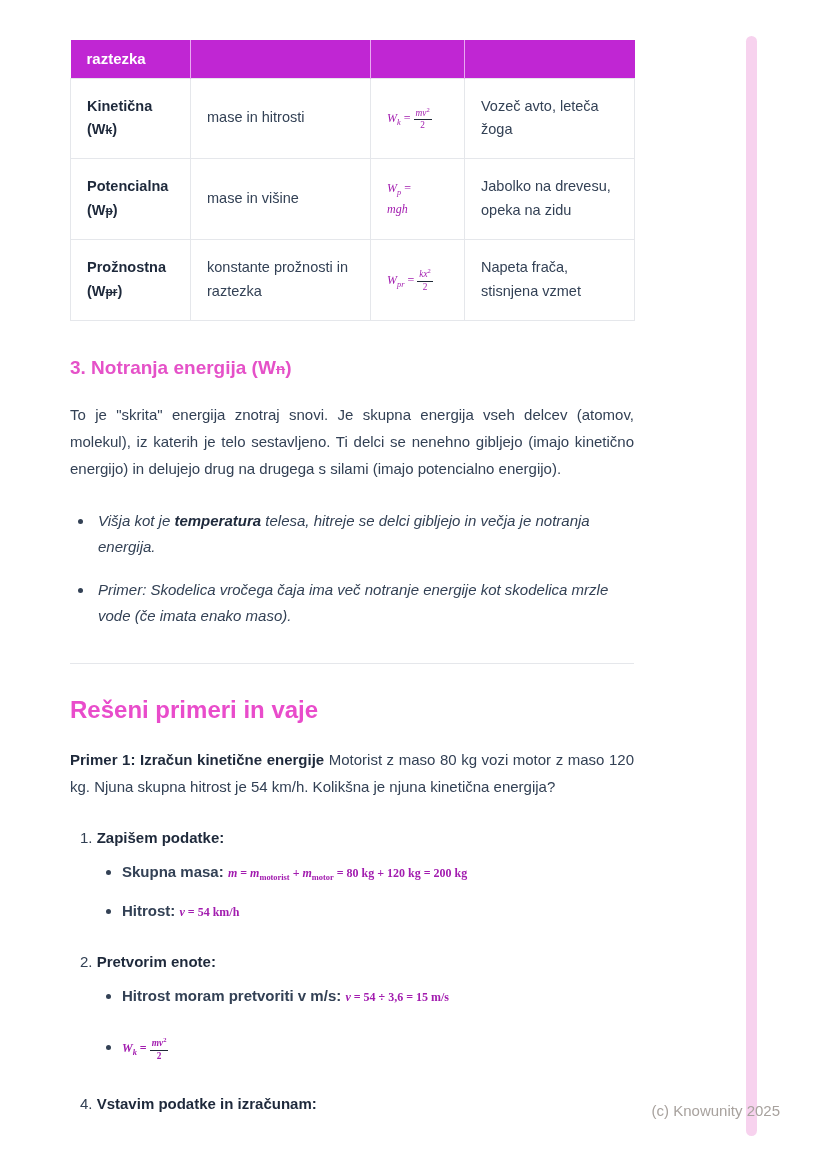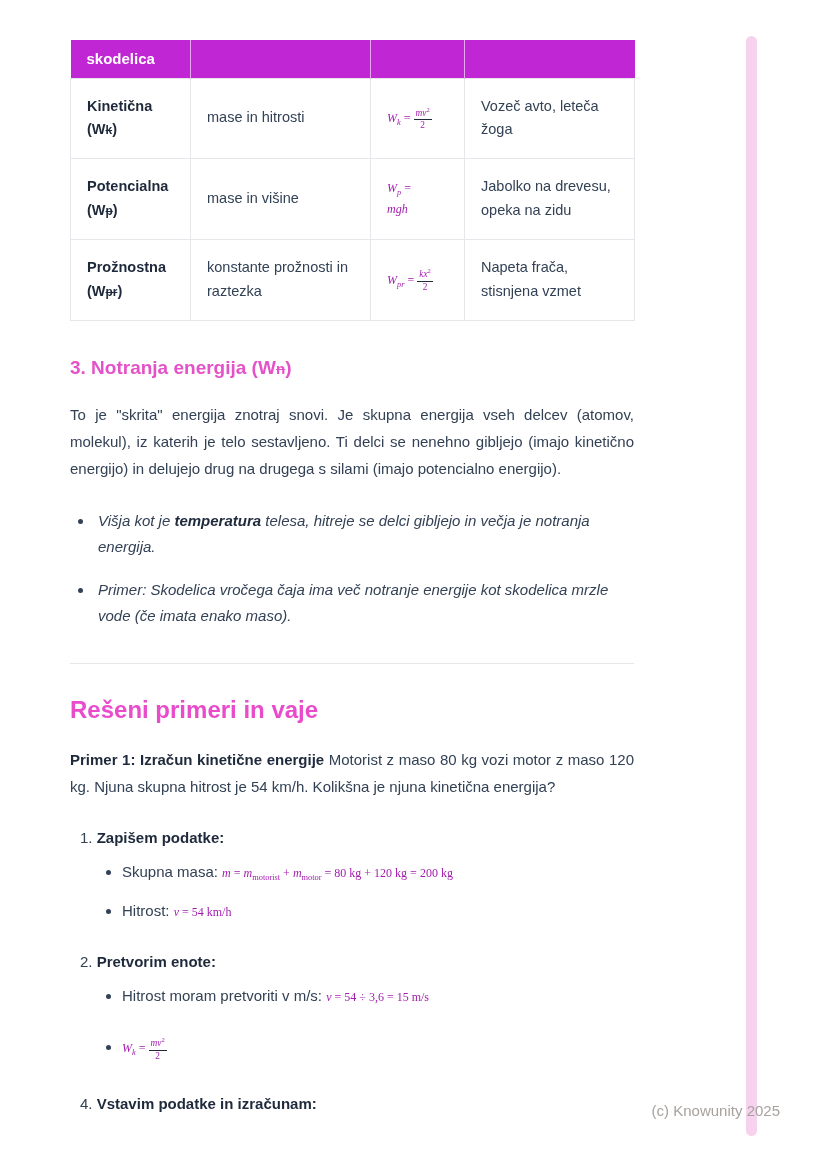--- a/index.html
+++ b/index.html
@@ -46,21 +46,21 @@
   .para b, .bullets b, .step-title b { color:#1e293b; font-weight:700; }
 
   ul.bullets { margin:26px 0 0 24px; list-style:disc outside; }
   ul.bullets li { margin-bottom:17px; font-size:15px; line-height:26px; padding-left:4px;font-style:italic; }
 
   hr.div { border:none; border-top:1px solid #e5e7eb; margin-top:34px; }
 
   .step { margin-top:26px; }
   .step-title { font-size:15px; line-height:24px; padding-left:10px; }
   ul.sub { margin:10px 0 0 52px; list-style:disc outside; }
-  ul.sub li { margin-bottom:9px; font-size:15px; line-height:24px; }
+  ul.sub li { margin-bottom:9px; font-size:15px; line-height:24px;font-weight:bold; }
 
   .footer {
     position:absolute; right:48px; top:1102px;
     font-size:15px; color:#a8a29e; z-index:3;
   }
   .strip {
     position:absolute; right:71px; top:36px; width:11px; height:1100px;
     background:#f7d2ee; border-radius:6px; z-index:1;
   }
 </style>
@@ -73,21 +73,21 @@
 
     <table class="energy">
       <colgroup>
           <col class="c1">
           <col class="c2">
           <col class="c3">
           <col class="c4">
         </colgroup>
       <thead>
         <tr>
-          <th><span>skodelica</span></th>
+          <th><span>raztezka</span></th>
           <th><span></span></th>
           <th><span></span></th>
           <th><span></span></th>
         </tr>
       </thead>
       <tbody>
         <tr>
           <td class="c1">
             <span>Kinetična</span>
             <span><span>(W</span><span class="strk">k</span><span>)</span></span>

